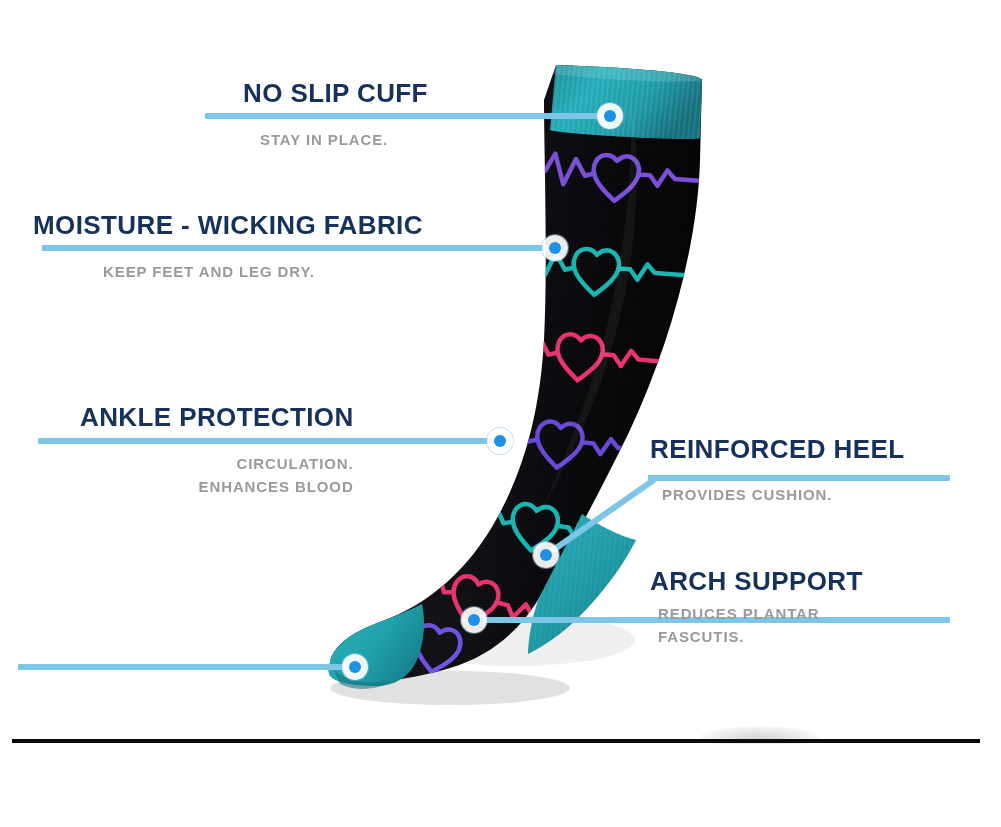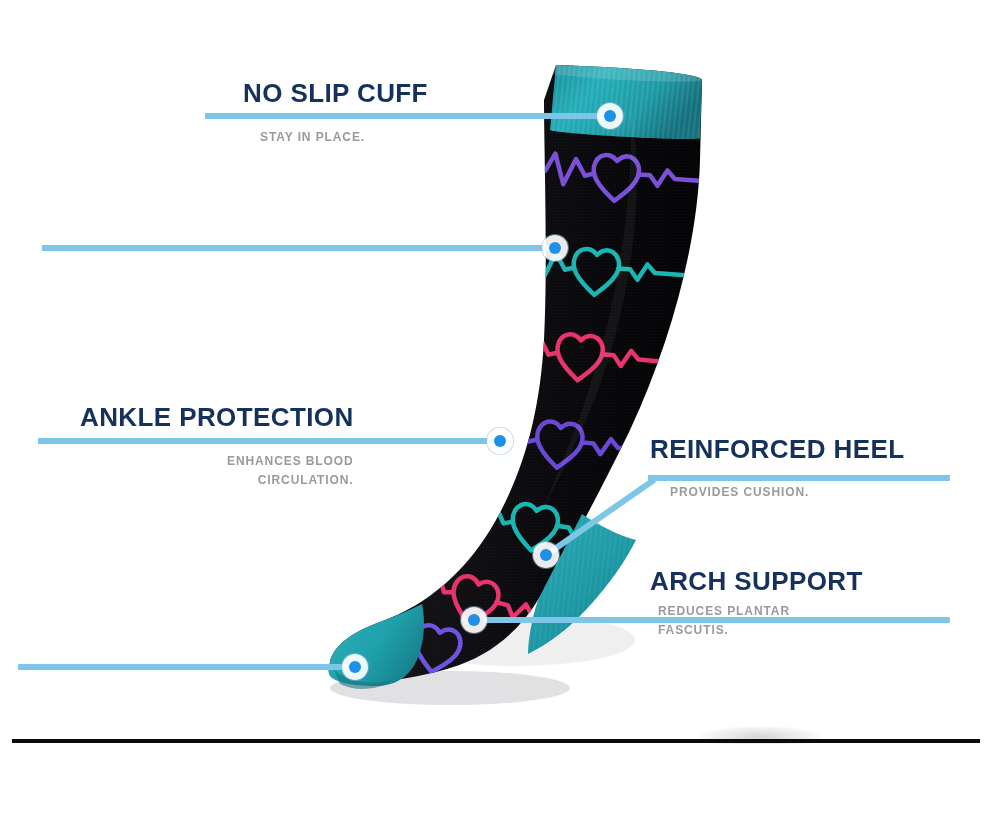--- a/index.html
+++ b/index.html
@@ -19,21 +19,21 @@
   .callout{position:absolute;}
   .callout .title{
     font-size:26px;
     font-weight:bold;
     letter-spacing:.4px;
     color:#16325c;
     white-space:nowrap;
     line-height:1;
   }
   .callout .sub{
-    font-size:12px;
+    font-size:15px;
     font-weight:bold;
     letter-spacing:.9px;
     color:#9a9a9a;
     line-height:1.55;
     white-space:nowrap;
   }
   .callout.right .title,.callout.right .sub{text-align:left;}
 
   
   .rule{
@@ -277,33 +277,39 @@
   <div class="rule" style="left:484px;top:617px;width:466px;"></div>
   <div class="dot" style="left:461px;top:607px;"></div>
 
   <div class="callout left" style="left:243px;top:80px;">
     <div class="title">NO SLIP CUFF</div>
     <div class="sub" style="margin-top:22px;margin-left:17px;">
       <div>STAY IN PLACE.</div>
     </div>
   </div>
 
+  <div class="callout left" style="left:33px;top:212px;">
+    <div class="title">MOISTURE - WICKING FABRIC</div>
+    <div class="sub" style="margin-top:22px;margin-left:70px;">
+      <div>KEEP FEET AND LEG DRY.</div>
+    </div>
+  </div>
 
   <div class="callout left" style="left:80px;top:404px;text-align:right;">
     <div class="title">ANKLE PROTECTION</div>
     <div class="sub" style="margin-top:22px;margin-left:45px;">
+      <div>CIRCULATION.</div>
       <div>ENHANCES BLOOD</div>
-      <div>CIRCULATION.</div>
     </div>
   </div>
 
 
   <div class="callout right" style="left:650px;top:436px;">
     <div class="title">REINFORCED HEEL</div>
-    <div class="sub" style="margin-top:21px;margin-left:20px;">
+    <div class="sub" style="margin-top:21px;margin-left:12px;">
       <div>PROVIDES CUSHION.</div>
     </div>
   </div>
 
   <div class="callout right" style="left:650px;top:568px;">
     <div class="title">ARCH SUPPORT</div>
     <div class="sub" style="margin-top:8px;margin-left:8px;">
       <div>REDUCES PLANTAR</div>
       <div>FASCUTIS.</div>
     </div>

